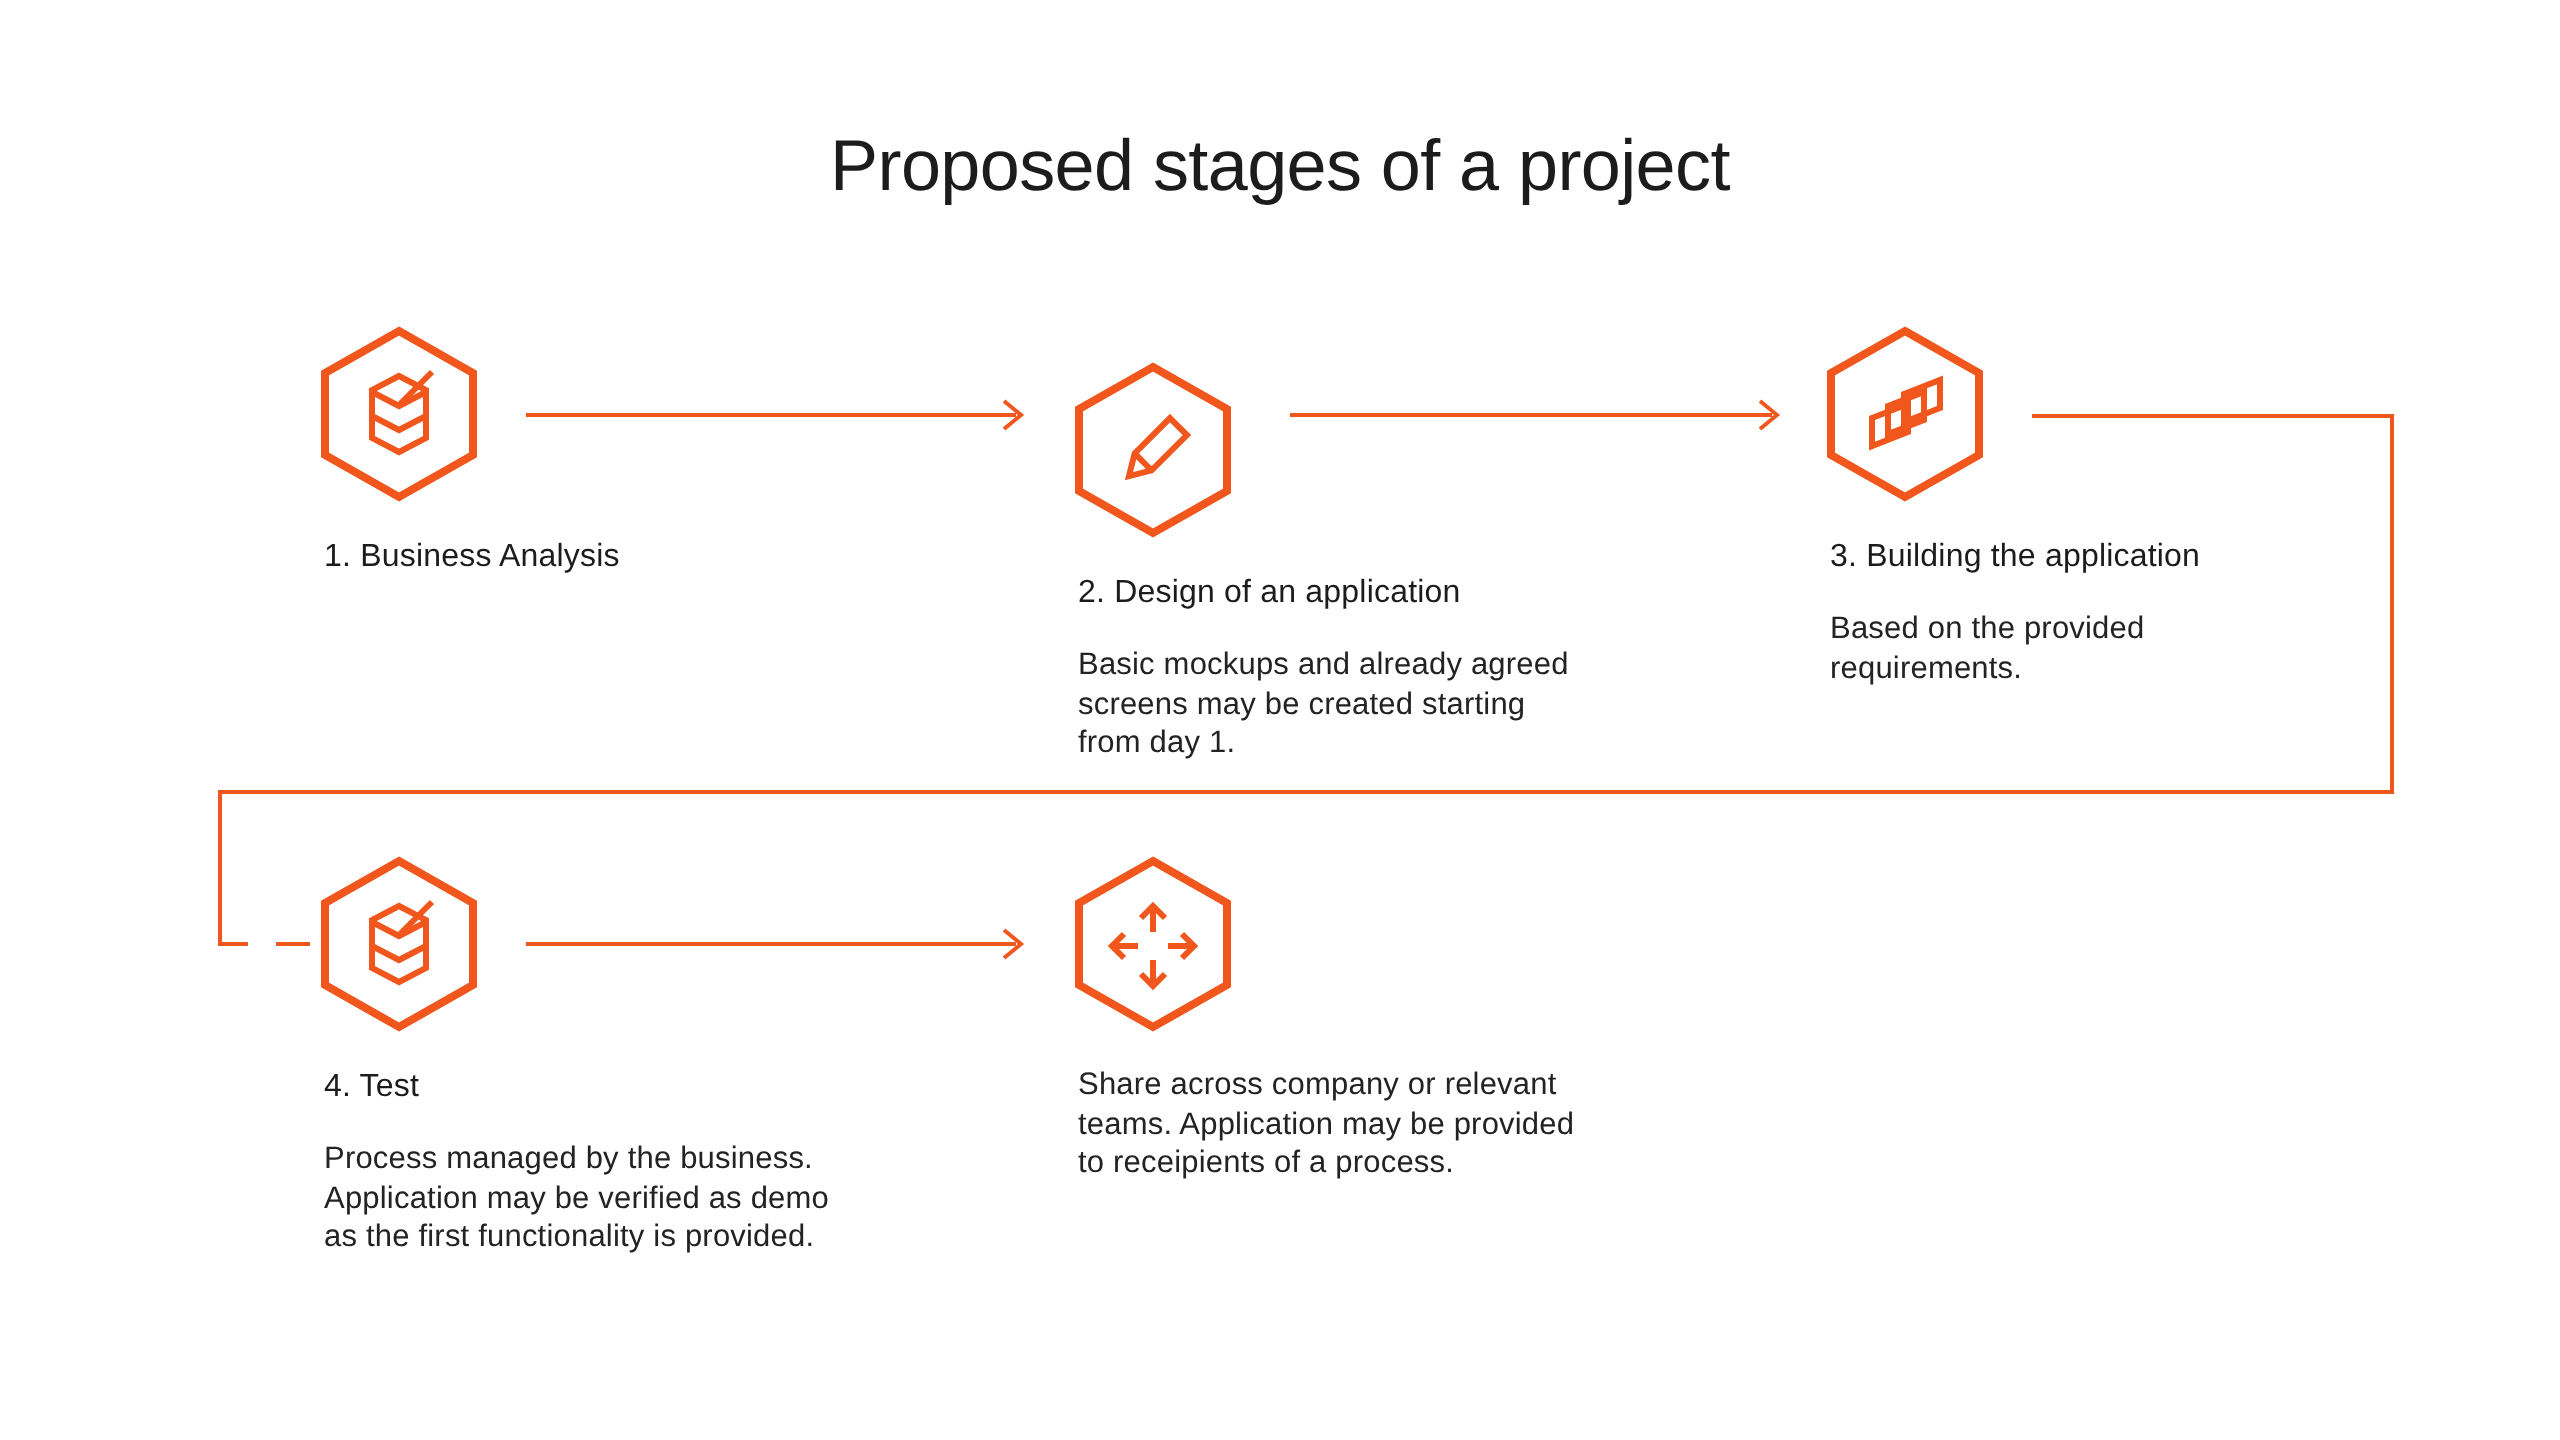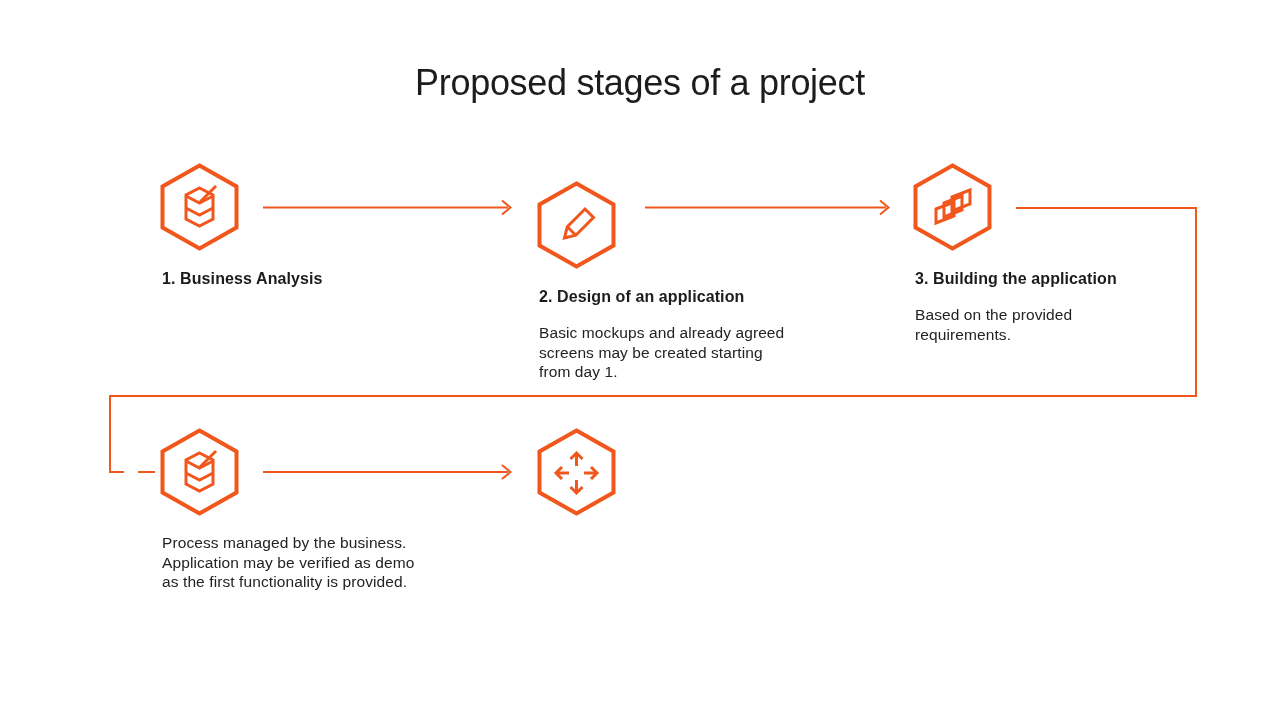--- a/index.html
+++ b/index.html
@@ -46,21 +46,21 @@
     fill: none;
     stroke-width: 3;
     stroke-linejoin: miter;
     stroke-miterlimit: 4;
   }
   .stage .hex-icon .outline { stroke-width: 4; }
   .stage-heading {
     margin-top: 19px;
     padding-left: 3px;
     font-size: 16px;
-    font-weight: 700;
+    font-weight: 400;
     color: var(--heading);
     letter-spacing: 0.1px;
   }
   .stage-body {
     margin-top: 17px;
     padding-left: 3px;
     font-size: 15.5px;
     line-height: 19.5px;
     color: var(--text);
     white-space: pre-line;
@@ -128,30 +128,34 @@
 </div>
 
 <div class="stage pos-s4">
   <svg class="hex-icon" width="81" height="88" viewBox="0 0 81 88">
     <polygon class="s outline" points="40.5,2.5 77.5,23.5 77.5,64.5 40.5,85.5 3.5,64.5 3.5,23.5"></polygon>
     <path class="s" d="M40.5,25 L54,32 L54,56 L40.5,63 L27,56 L27,32 Z"></path>
     <polyline class="s" points="27,33 40.5,40 54,33"></polyline>
     <polyline class="s" points="27,45 40.5,52 54,45"></polyline>
     <line class="s" x1="41" y1="39" x2="57" y2="23"></line>
   </svg>
+  <div class="stage-heading">4. Test</div>
   <div class="stage-body">Process managed by the business.
 Application may be verified as demo
 as the first functionality is provided.</div>
 </div>
 
 <div class="stage pos-s5">
   <svg class="hex-icon" width="81" height="88" viewBox="0 0 81 88">
     <polygon class="s outline" points="40.5,2.5 77.5,23.5 77.5,64.5 40.5,85.5 3.5,64.5 3.5,23.5"></polygon>
     <line class="s" x1="40.5" y1="38" x2="40.5" y2="27"></line>
     <polyline class="s" points="34.5,31 40.5,25 46.5,31"></polyline>
     <line class="s" x1="40.5" y1="52" x2="40.5" y2="63"></line>
     <polyline class="s" points="34.5,59 40.5,65 46.5,59"></polyline>
     <line class="s" x1="33" y1="45" x2="22" y2="45"></line>
     <polyline class="s" points="26,39 20,45 26,51"></polyline>
     <line class="s" x1="48" y1="45" x2="59" y2="45"></line>
     <polyline class="s" points="55,39 61,45 55,51"></polyline>
   </svg>
+  <div class="stage-body">Share across company or relevant
+teams. Application may be provided
+to receipients of a process.</div>
 </div>
 
 </body></html>

